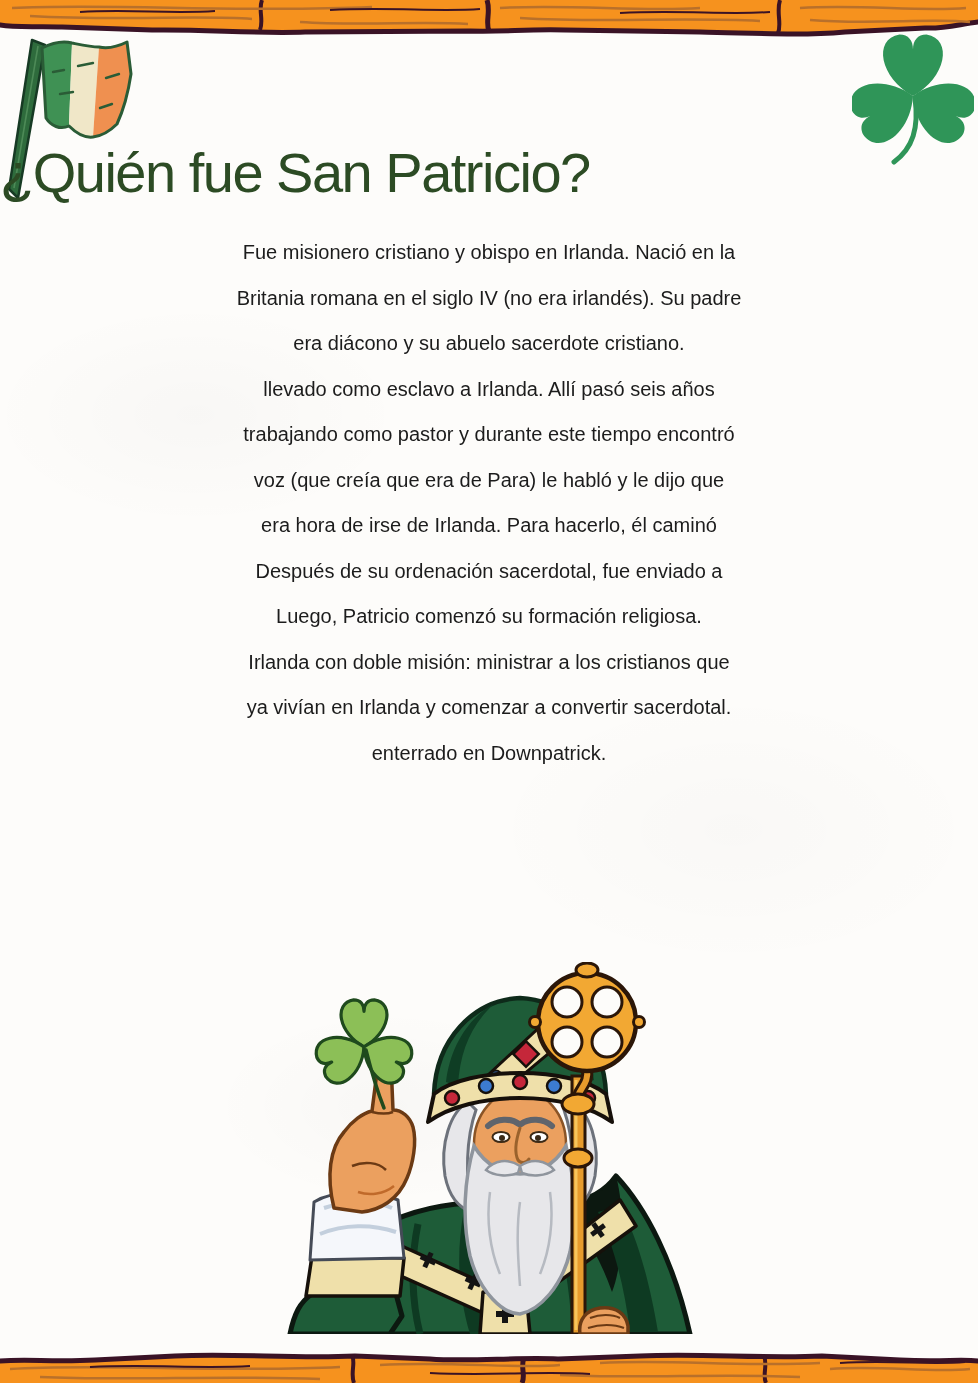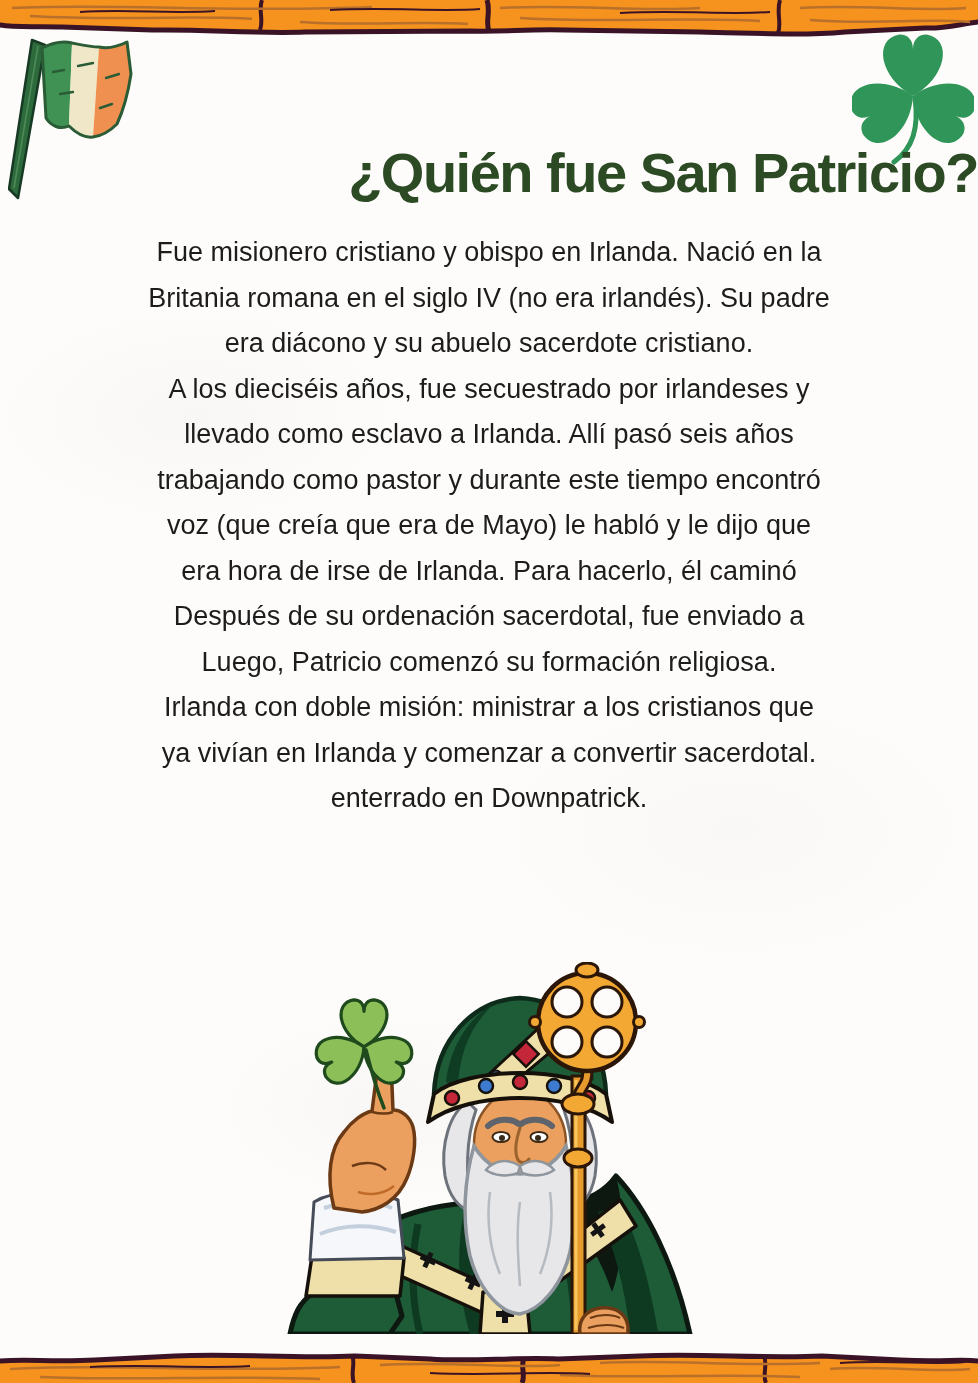--- a/index.html
+++ b/index.html
@@ -12,27 +12,27 @@
       radial-gradient(ellipse 360px 200px at 75% 60%, rgba(0,0,0,0.015), transparent 70%),
       radial-gradient(ellipse 260px 140px at 40% 80%, rgba(0,0,0,0.02), transparent 70%),
       #fdfcfa;
   }
   .wood { position:absolute; left:0; width:978px; display:block; }
   .wood.top { top:0; height:40px; }
   .wood.bottom { bottom:0; height:34px; }
   .flag { position:absolute; left:8px; top:36px; width:152px; height:168px; }
   .corner-shamrock { position:absolute; left:852px; top:32px; width:122px; height:138px; }
   .title {
-    position:absolute; top:140px; left:0; width:978px; text-align:right;
-    font-size:56px; font-weight:bold; letter-spacing:-1.5px; color:#2c4b24;
+    position:absolute; top:140px; left:0; width:978px; text-align:left;
+    font-size:56px; font-weight:normal; letter-spacing:-1.5px; color:#2c4b24;
     font-family:"Liberation Sans", sans-serif;
   }
   .article {
     position:absolute; top:230px; left:49px; width:880px; text-align:center;
-    color:#1c1c1c; font-size:27px; line-height:45.5px;
+    color:#1c1c1c; font-size:20px; line-height:45.5px;
     font-family:"Liberation Sans", sans-serif;
   }
   .article .line { white-space:nowrap; }
   .saint { position:absolute; left:268px; top:962px; width:440px; height:372px; }
   svg { display:block; width:100%; height:100%; }
 </style>
 </head>
 <body>
 
 <div class="page">
@@ -93,24 +93,23 @@
       <path d="M63 66 C67 96 61 116 42 130" fill="none" stroke="#2f9558" stroke-width="5" stroke-linecap="round"></path>
     </svg>
   </div>
 
   <h1 class="title">¿Quién fue San Patricio?</h1>
 
   <div class="article">
     <div class="line">Fue misionero cristiano y obispo en Irlanda. Nació en la</div>
     <div class="line">Britania romana en el siglo IV (no era irlandés). Su padre</div>
     <div class="line">era diácono y su abuelo sacerdote cristiano.</div>
-    <div class="line">A los dieciséis años, fue secuestrado por irlandeses y</div>
     <div class="line">llevado como esclavo a Irlanda. Allí pasó seis años</div>
     <div class="line">trabajando como pastor y durante este tiempo encontró</div>
-    <div class="line">voz (que creía que era de Mayo) le habló y le dijo que</div>
+    <div class="line">voz (que creía que era de Para) le habló y le dijo que</div>
     <div class="line">era hora de irse de Irlanda. Para hacerlo, él caminó</div>
     <div class="line">Después de su ordenación sacerdotal, fue enviado a</div>
     <div class="line">Luego, Patricio comenzó su formación religiosa.</div>
     <div class="line">Irlanda con doble misión: ministrar a los cristianos que</div>
     <div class="line">ya vivían en Irlanda y comenzar a convertir sacerdotal.</div>
     <div class="line">enterrado en Downpatrick.</div>
   </div>
 
   <div class="saint">
     <svg viewBox="0 0 440 372">

